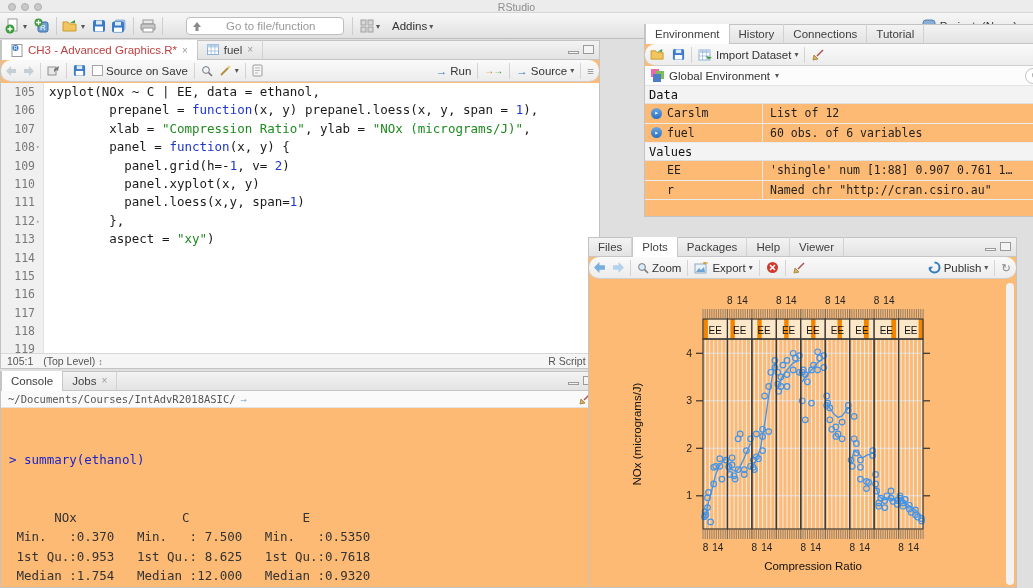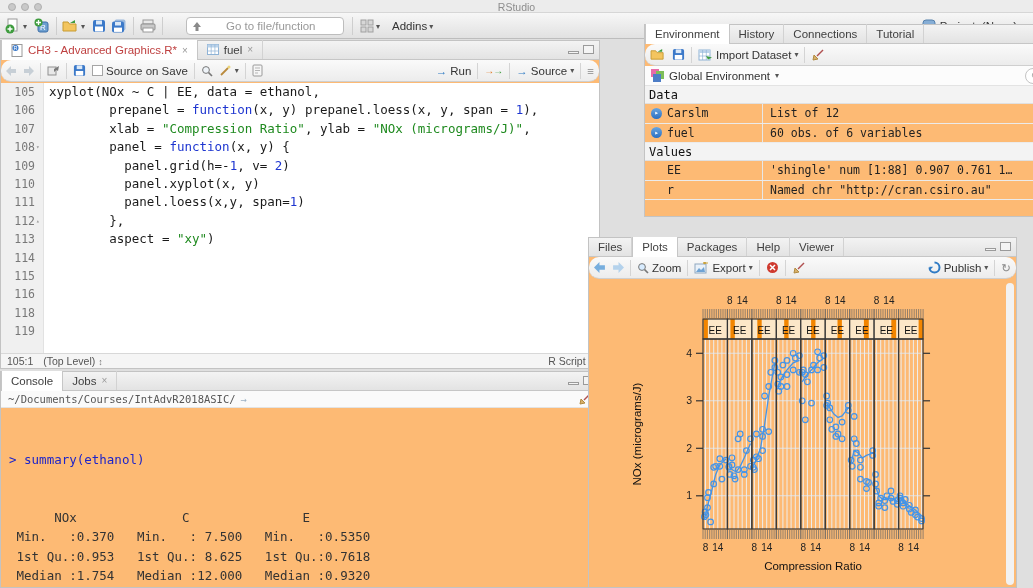--- a/index.html
+++ b/index.html
@@ -272,20 +272,21 @@
           <div class="cline"><span class="num">107</span><span class="src"><span class="tk-p">        xlab = </span><span class="tk-s">"Compression Ratio"</span><span class="tk-p">, ylab = </span><span class="tk-s">"NOx (micrograms/J)"</span><span class="tk-p">,</span></span></div>
           <div class="cline"><span class="num">108</span><span class="fold">▾</span><span class="src"><span class="tk-p">        panel = </span><span class="tk-k">function</span><span class="tk-p">(x, y) {</span></span></div>
           <div class="cline"><span class="num">109</span><span class="src"><span class="tk-p">          panel.grid(h=-</span><span class="tk-n">1</span><span class="tk-p">, v= </span><span class="tk-n">2</span><span class="tk-p">)</span></span></div>
           <div class="cline"><span class="num">110</span><span class="src"><span class="tk-p">          panel.xyplot(x, y)</span></span></div>
           <div class="cline"><span class="num">111</span><span class="src"><span class="tk-p">          panel.loess(x,y, span=</span><span class="tk-n">1</span><span class="tk-p">)</span></span></div>
           <div class="cline"><span class="num">112</span><span class="fold">▴</span><span class="src"><span class="tk-p">        },</span></span></div>
           <div class="cline"><span class="num">113</span><span class="src"><span class="tk-p">        aspect = </span><span class="tk-s">"xy"</span><span class="tk-p">)</span></span></div>
           <div class="cline"><span class="num">114</span><span class="src"></span></div>
           <div class="cline"><span class="num">115</span><span class="src"></span></div>
           <div class="cline"><span class="num">116</span><span class="src"></span></div>
+          <div class="cline"><span class="num">117</span><span class="src"></span></div>
           <div class="cline"><span class="num">118</span><span class="src"></span></div>
           <div class="cline"><span class="num">119</span><span class="src"></span></div>
         </div>
     </div>
     <div class="src-status">
       <span>105:1</span>
       <span><span>(Top Level)</span> <span class="updown">↕</span></span>
       <span class="spacer"></span>
       <span><span>R Script</span> <span class="updown">↕</span></span>
     </div>

